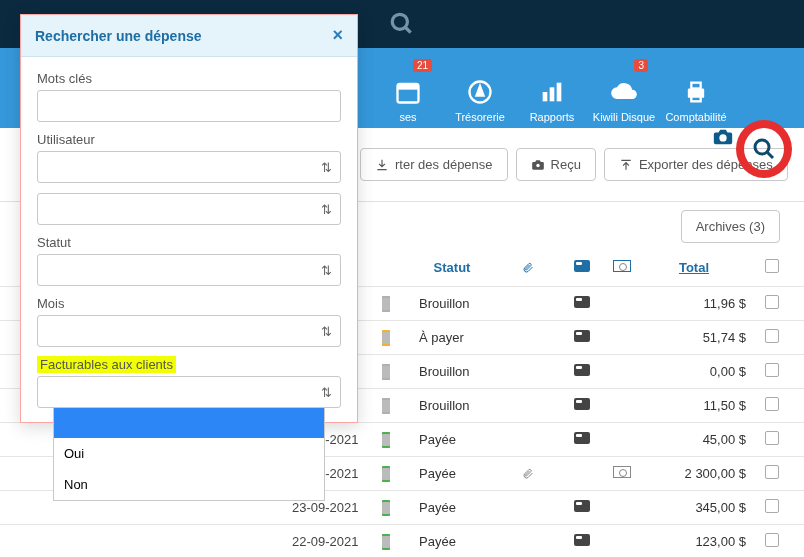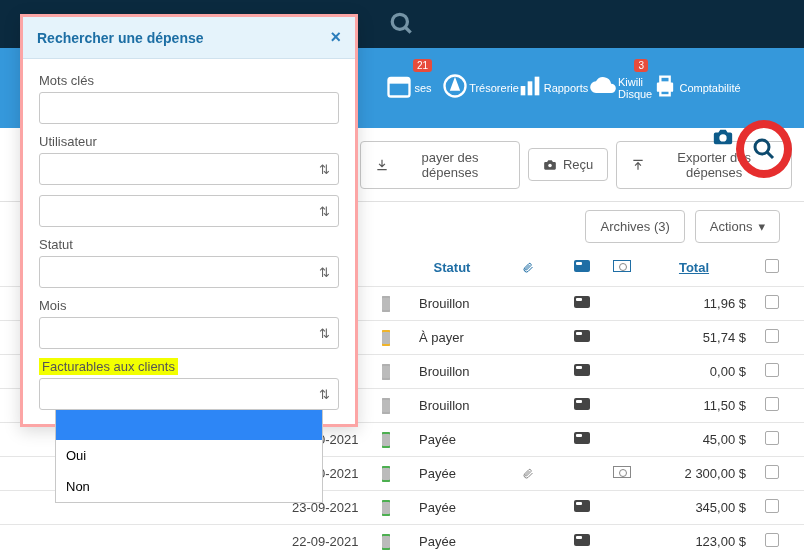--- a/index.html
+++ b/index.html
@@ -1,21 +1,21 @@
 <!DOCTYPE html>
 <html><head>
 <meta charset="utf-8">
 <style>
 * { box-sizing: border-box; margin: 0; padding: 0; font-family: Arial, sans-serif; }
 body { width: 804px; height: 557px; background: #0b2a3f; position: relative; overflow: hidden; }
 
 
 .top-search-bar { height: 48px; background: #0b2a3f; display: flex; align-items: center; justify-content: center; }
 .nav-bar { height: 80px; background: #3598db; display: flex; align-items: center; padding: 0 12px; }
-.nav-item { display: flex; flex-direction: row; align-items: center; justify-content: center; color: #fff; font-size: 11px; width: 72px; height: 70px; position: relative; cursor: pointer; }
+.nav-item { display: flex; flex-direction: column; align-items: center; justify-content: flex-end; color: #fff; font-size: 11px; width: 72px; height: 70px; position: relative; cursor: pointer; }
 .nav-icon { width: 30px; height: 30px; display: flex; align-items: center; justify-content: center; margin-bottom: 4px; }
 .nav-gap { flex: 0 0 360px; }
 .badge { position: absolute; top: 6px; right: 12px; background: #e74c3c; color: #fff; font-size: 10px; padding: 1px 4px; border-radius: 3px; }
 
 .content-area { position: absolute; left: 0; top: 128px; right: 0; bottom: 0; background: #fff; }
 .content-toolbar { height: 74px; border-bottom: 1px solid #e0e0e0; padding: 12px; display: flex; align-items: center; justify-content: flex-end; gap: 8px; position: relative; }
 .btn { background: #fff; border: 1px solid #c8c8c8; border-radius: 4px; padding: 8px 14px; font-size: 13px; color: #555; cursor: pointer; display: inline-flex; align-items: center; gap: 6px; }
 .icon-circle-red { position: absolute; right: 12px; top: -8px; width: 56px; height: 58px; border: 8px solid #e62e2e; border-radius: 50%; display: flex; align-items: center; justify-content: center; z-index: 5; }
 
 .row2 { display: flex; justify-content: flex-end; gap: 10px; padding: 8px 24px 6px; }
@@ -37,21 +37,21 @@
 
 .mini-icon { width: 16px; height: 12px; display: inline-block; }
 .cc-icon { background: #444; border-radius: 2px; position: relative; }
 .cc-icon::after { content: ""; position: absolute; top: 2px; left: 2px; width: 6px; height: 3px; background: #fff; border-radius: 1px; }
 .clip-icon { width: 12px; height: 14px; color: #888; }
 .cash-icon { border: 1px solid #888; width: 18px; height: 12px; position: relative; }
 .cash-icon::after{content:"";position:absolute;left:5px;top:2px;width:6px;height:6px;border:1px solid #888;border-radius:50%;}
 .checkbox { width: 14px; height: 14px; border: 1px solid #aaa; display: inline-block; border-radius: 2px; }
 
 
-.modal { position: absolute; left: 20px; top: 14px; width: 338px; background: #fff; border: 3px solid #fca5a5; box-shadow: 0 4px 16px rgba(0,0,0,0.15); z-index: 100; }
+.modal { position: absolute; left: 20px; top: 14px; width: 338px; background: #fff; border: 1px solid #fca5a5; box-shadow: 0 4px 16px rgba(0,0,0,0.15); z-index: 100; }
 .modal-header { background: #e5f3fb; display: flex; align-items: center; justify-content: space-between; padding: 10px 14px; border-bottom: 1px solid #d0e2ee; }
 .modal-header h3 { font-size: 14px; color: #1c6ea4; font-weight: 600; }
 .modal-close { color: #2b7dbb; font-weight: bold; cursor: pointer; font-size: 18px; }
 .modal-body { padding: 14px 16px 10px; }
 .field { margin-bottom: 10px; }
 .field label { font-size: 13px; color: #555; display: block; margin-bottom: 4px; }
 .field .input, .field .select { width: 100%; border: 1px solid #c8c8c8; border-radius: 3px; height: 32px; padding: 4px 8px; font-size: 13px; background: #fff; position: relative; }
 .select { display: flex; align-items: center; justify-content: flex-end; }
 .select-arrow { color: #666; }
 .highlight { background: #f2ff00; padding: 1px 3px; }
@@ -140,21 +140,21 @@
       </svg>
   </div>
 
   <div class="content-toolbar" style="justify-content:flex-start;padding-left:360px;">
     <button class="btn">
       <span>
         <svg width="14" height="14" viewBox="0 0 24 24" fill="none" stroke="#555" stroke-width="2">
             <path d="M12 3v12M7 10l5 5 5-5M4 20h16"></path>
           </svg>
       </span>
-      <span>payer des dépenses</span>
+      <span>rter des dépense</span>
     </button>
     <button class="btn">
       <span>
         <svg width="14" height="14" viewBox="0 0 24 24" fill="#555">
             <path d="M4 7h3l2-3h6l2 3h3a2 2 0 012 2v9a2 2 0 01-2 2H4a2 2 0 01-2-2V9a2 2 0 012-2z"></path>
             <circle cx="12" cy="13" r="3" fill="#fff"></circle>
           </svg>
       </span>
       <span>Reçu</span>
     </button>
@@ -165,24 +165,20 @@
           </svg>
       </span>
       <span>Exporter des dépenses</span>
     </button>
   </div>
 
   <div class="row2">
     <button class="btn">
         <span>Archives (3)</span>
       </button>
-    <button class="btn">
-      <span>Actions</span>
-      <span>▾</span>
-    </button>
   </div>
 
   <div class="table">
     <div class="thead">
       <div></div>
       <div>Date</div>
       <div>Statut</div>
       <div>
           <svg class="clip-icon" viewBox="0 0 24 24" fill="none" stroke="#1f6ea5" stroke-width="2">
             <path d="M21 10l-9 9a5 5 0 01-7-7l9-9a3 3 0 014 4l-9 9a1 1 0 01-2-2l8-8"></path>

